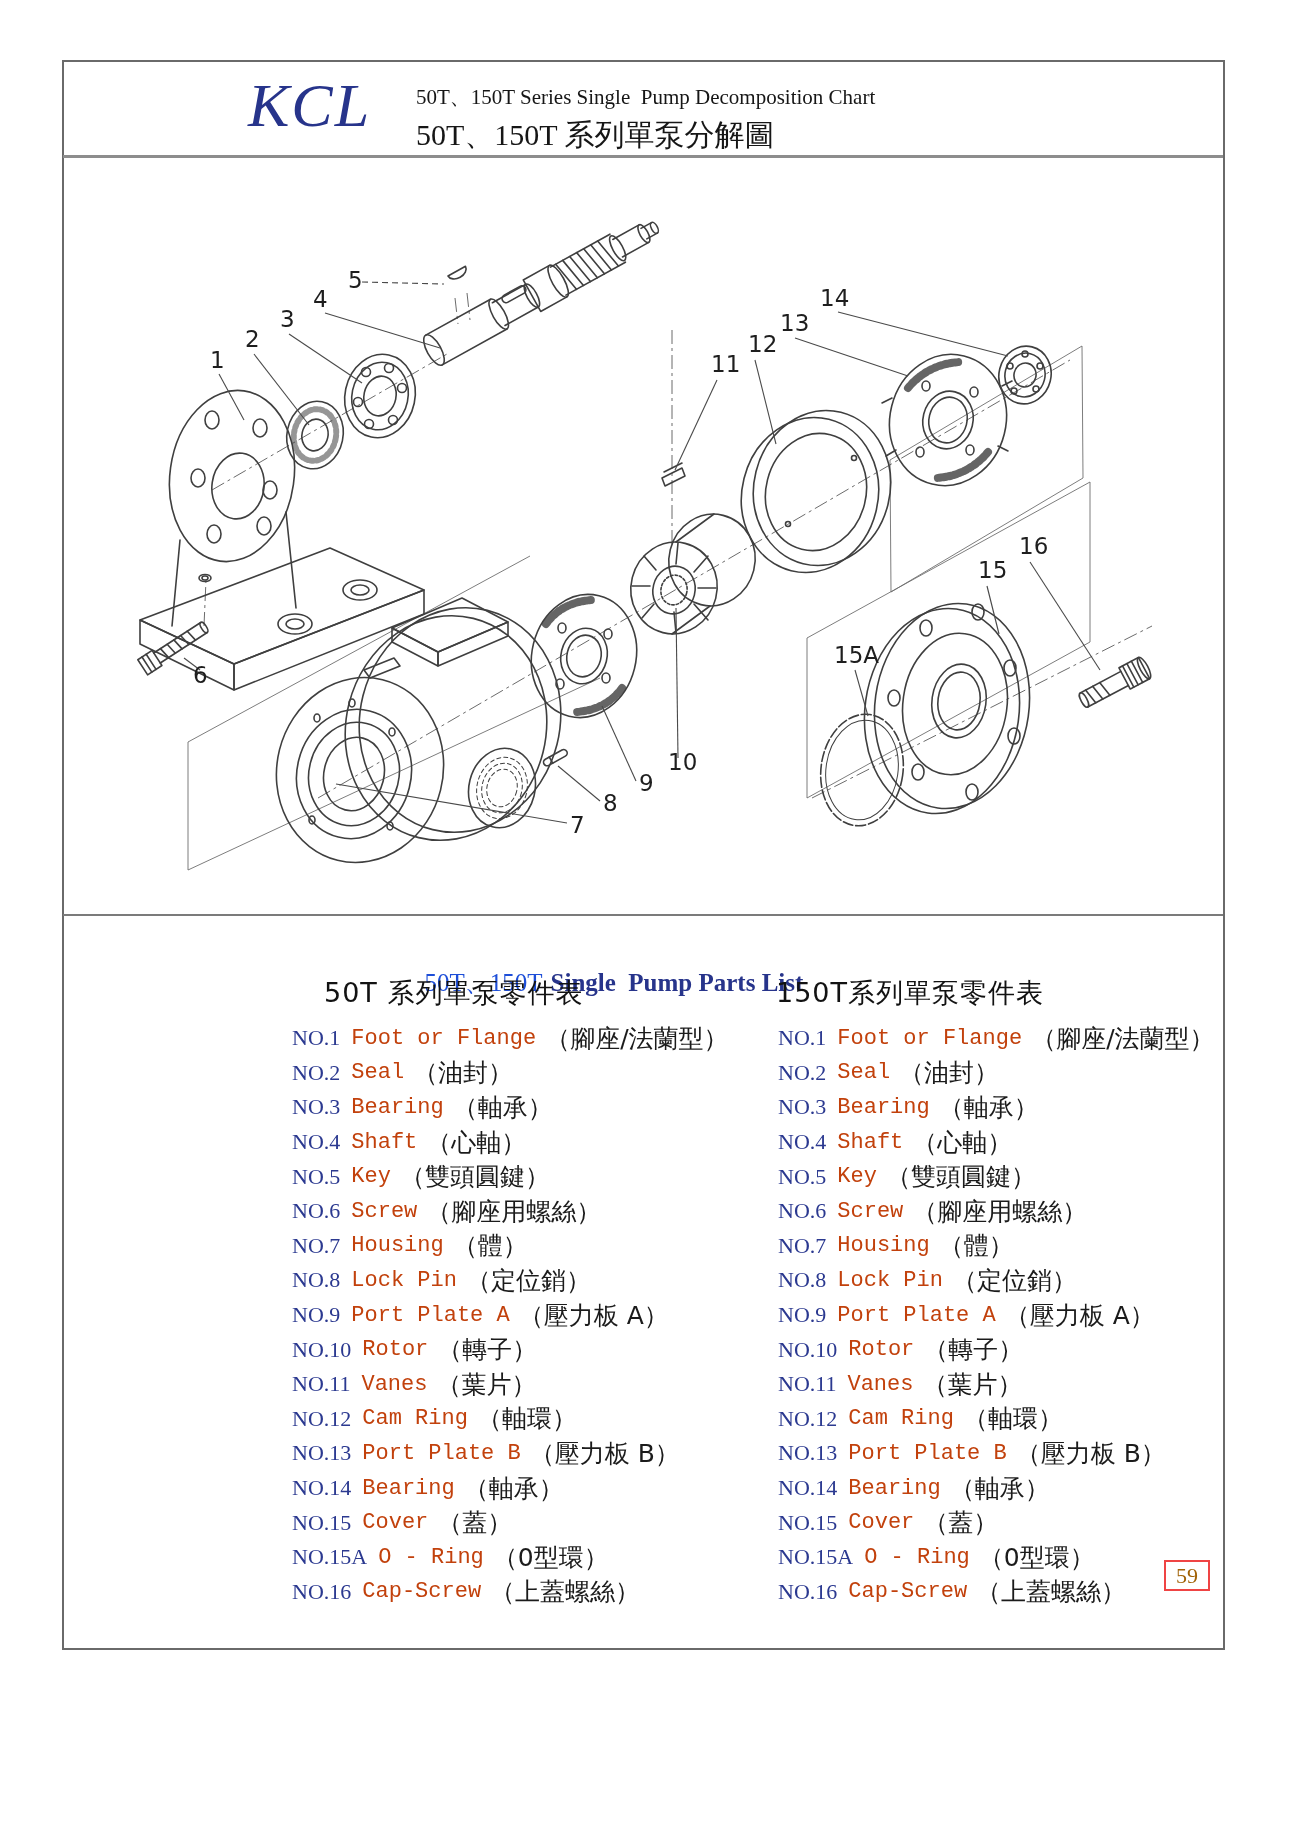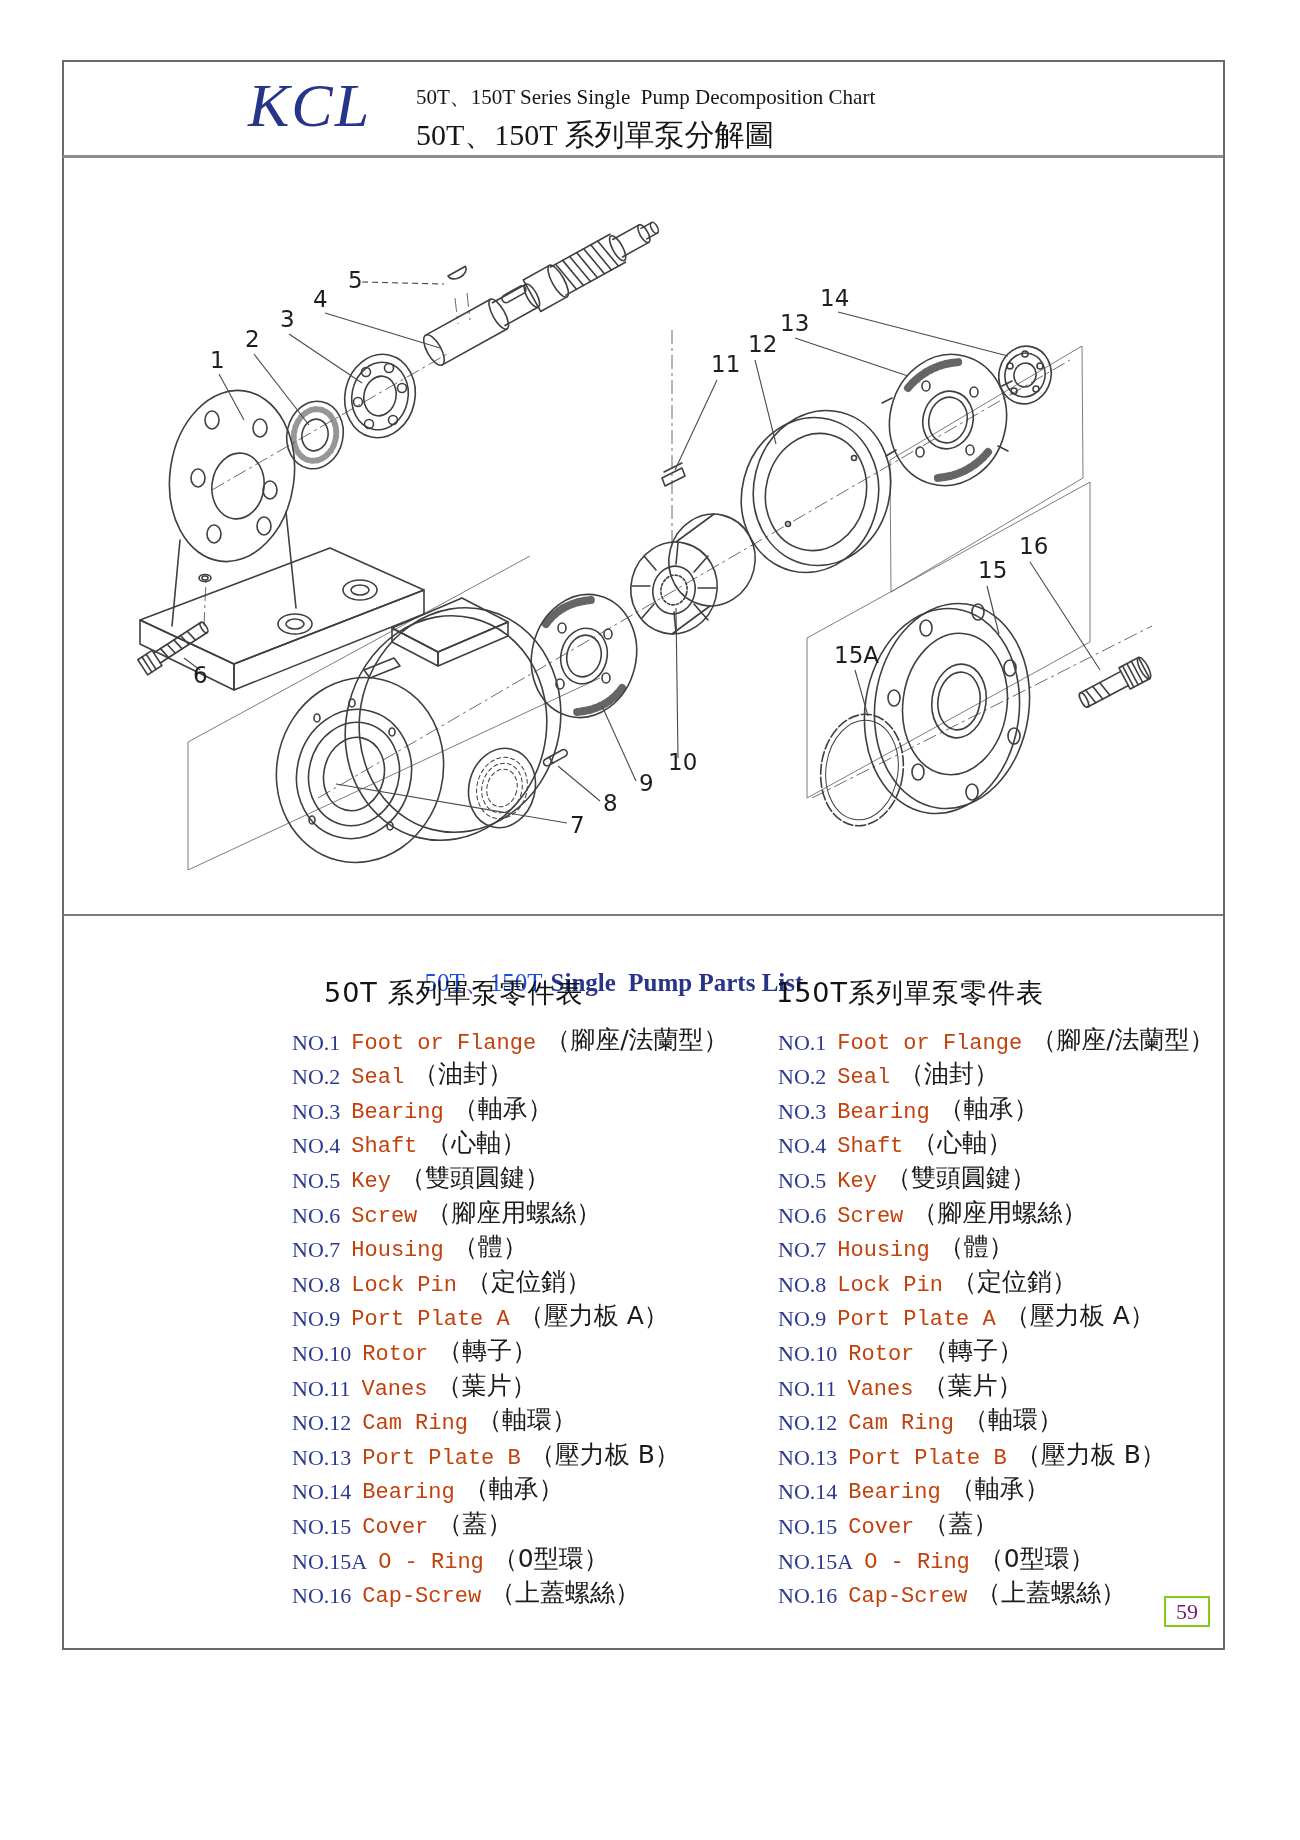--- a/index.html
+++ b/index.html
@@ -25,28 +25,28 @@
   .pltitle{position:absolute;left:412px;top:938px;font-size:25px;white-space:pre;}
   .pltitle .model{color:#1d4ed8;}
   .pltitle .en{color:#27348B;font-weight:bold;margin-left:8px;}
   .colhead{position:absolute;top:975px;font-size:27px;color:#121212;
     font-family:"DejaVu Sans",sans-serif;letter-spacing:1px;white-space:pre;}
   #colhead0{left:280px;margin-left:44px;}
   #colhead1{left:776px;}
   .plist{position:absolute;top:1021px;}
   #plist0{left:292px;}
   #plist1{left:778px;}
-  .prow{height:34.6px;display:flex;align-items:flex-end;}
+  .prow{height:34.6px;display:flex;align-items:center;}
   .pno{font-size:22px;color:#2B3990;margin-right:11px;white-space:pre;font-family:"Liberation Serif",serif;}
   .pen{font-size:22px;color:#c2410c;margin-right:9px;white-space:pre;font-family:Liberation Mono, monospace;}
   .pzh{font-size:25px;color:#1b1b1b;font-family:"DejaVu Sans",sans-serif;}
   .pagenum{
-    position:absolute;left:1164px;top:1596px;width:42px;height:27px;
-    border:2px solid #84cc16;display:flex;align-items:center;justify-content:center;
-    font-size:22px;color:#701a75;background:#fff;
+    position:absolute;left:1164px;top:1560px;width:42px;height:27px;
+    border:2px solid #ef4444;display:flex;align-items:center;justify-content:center;
+    font-size:22px;color:#a16207;background:#fff;
   }
 </style>
 </head>
 <body>
 
 <div class="frame"></div>
 
 <div class="logo">KCL</div>
 <div class="t1">50T、150T Series Single  Pump Decomposition Chart</div>
 <div class="t2">50T、150T 系列單泵分解圖</div>

